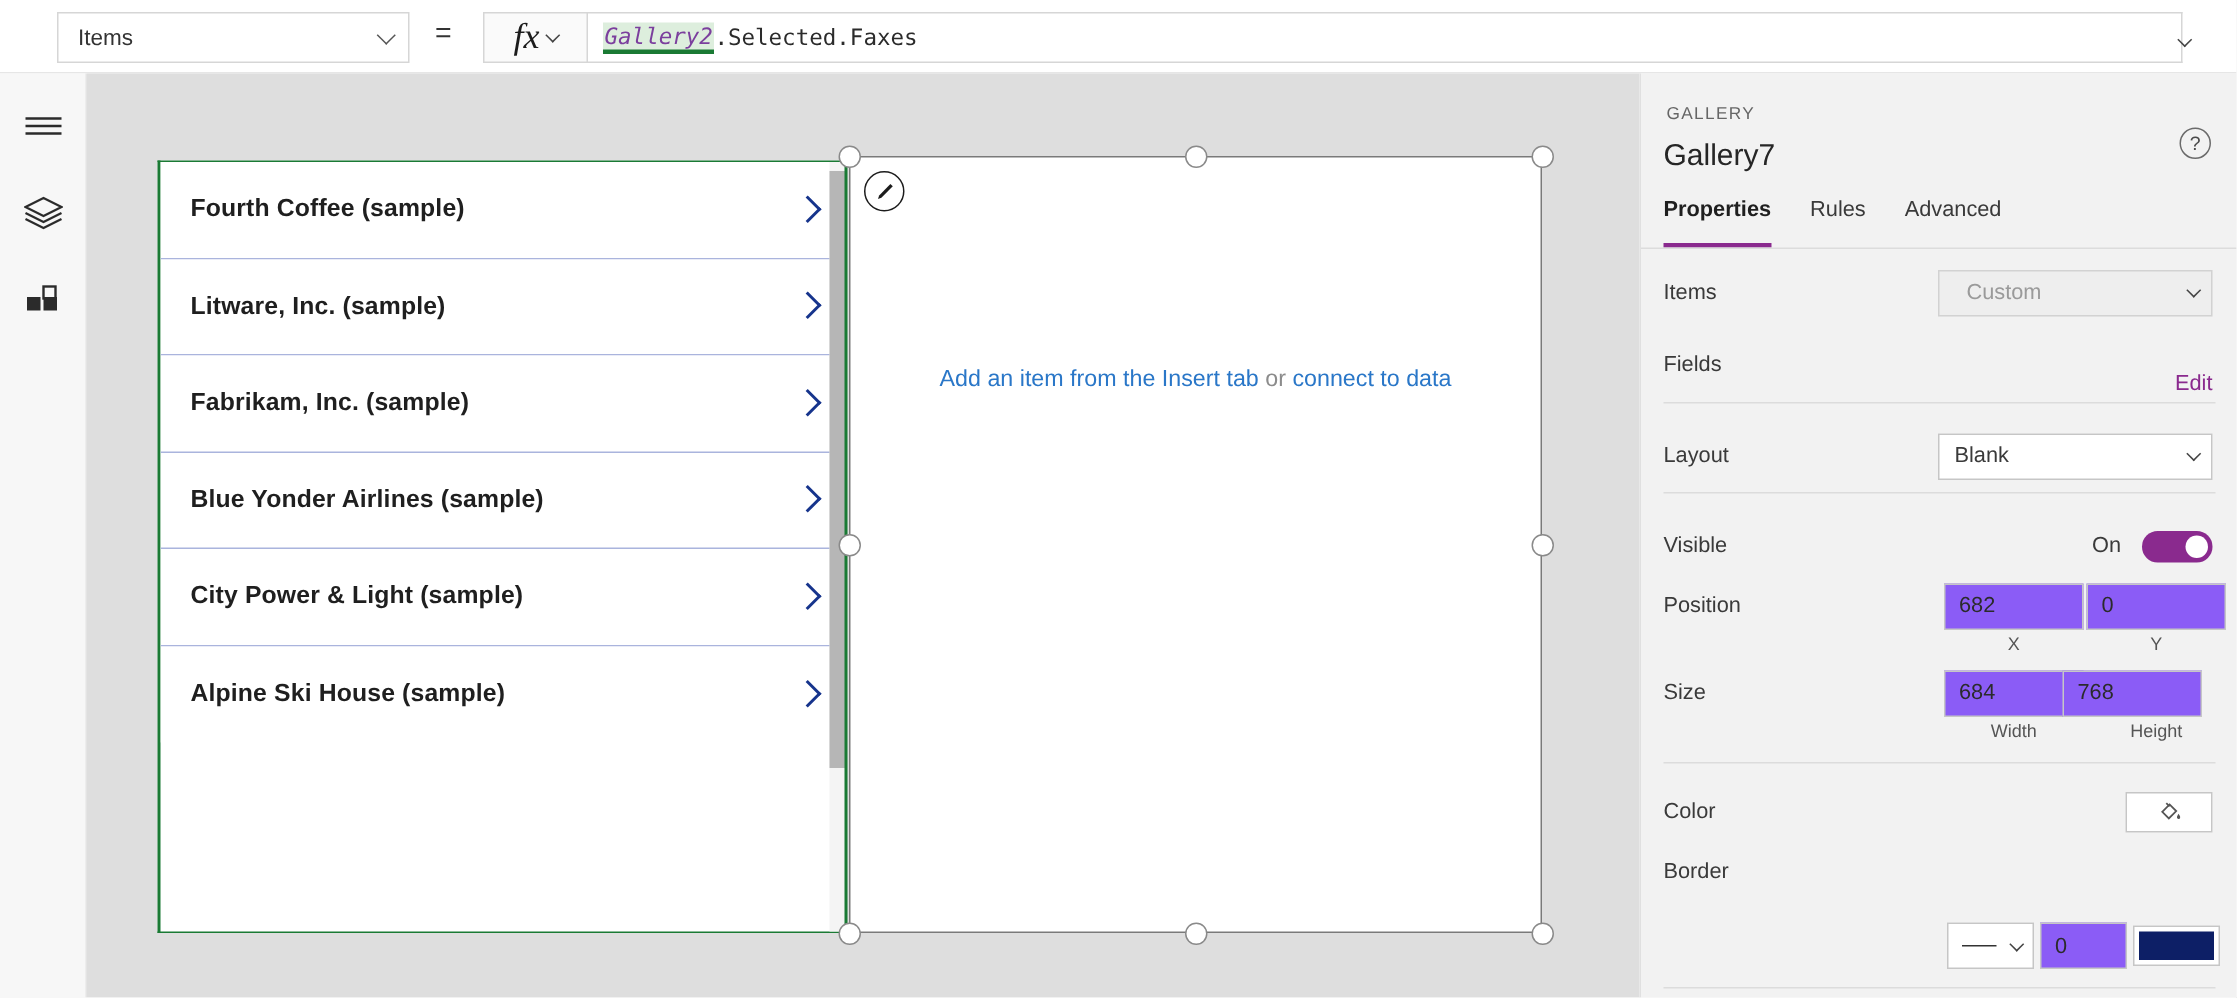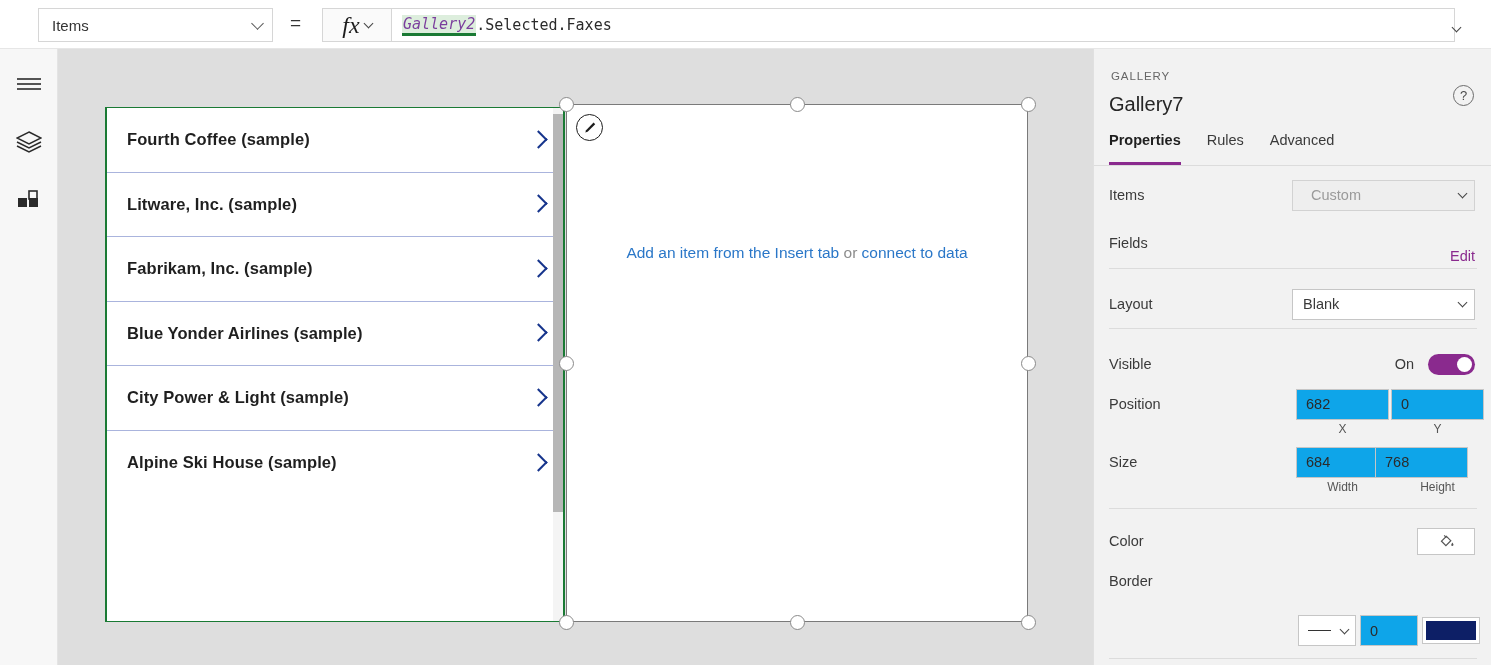--- a/index.html
+++ b/index.html
@@ -233,21 +233,21 @@
     position: absolute; right: 17px; width: 47px; height: 21px;
     border-radius: 11px; background: #8a2a8e; cursor: pointer;
   }
   .toggle .knob {
     position: absolute; right: 3px; top: 3px;
     width: 15px; height: 15px; border-radius: 50%; background: #ffffff;
   }
 
   .num-field {
     position: absolute; height: 31px; border: 1px solid #c6c6c6;
-    background: #0ea5e9; font-size: 14.5px; color: #2b2b2b;
+    background: #8b5cf6; font-size: 14.5px; color: #2b2b2b;
     display: flex; align-items: center; padding-left: 9px;
   }
   .sub-caption {
     position: absolute; font-size: 12px; color: #555555; text-align: center;
   }
 
   .color-swatch-btn {
     position: absolute; right: 17px; width: 58px; height: 27px;
     border: 1px solid #c6c6c6; background: #ffffff;
     display: flex; align-items: center; justify-content: center; cursor: pointer;

